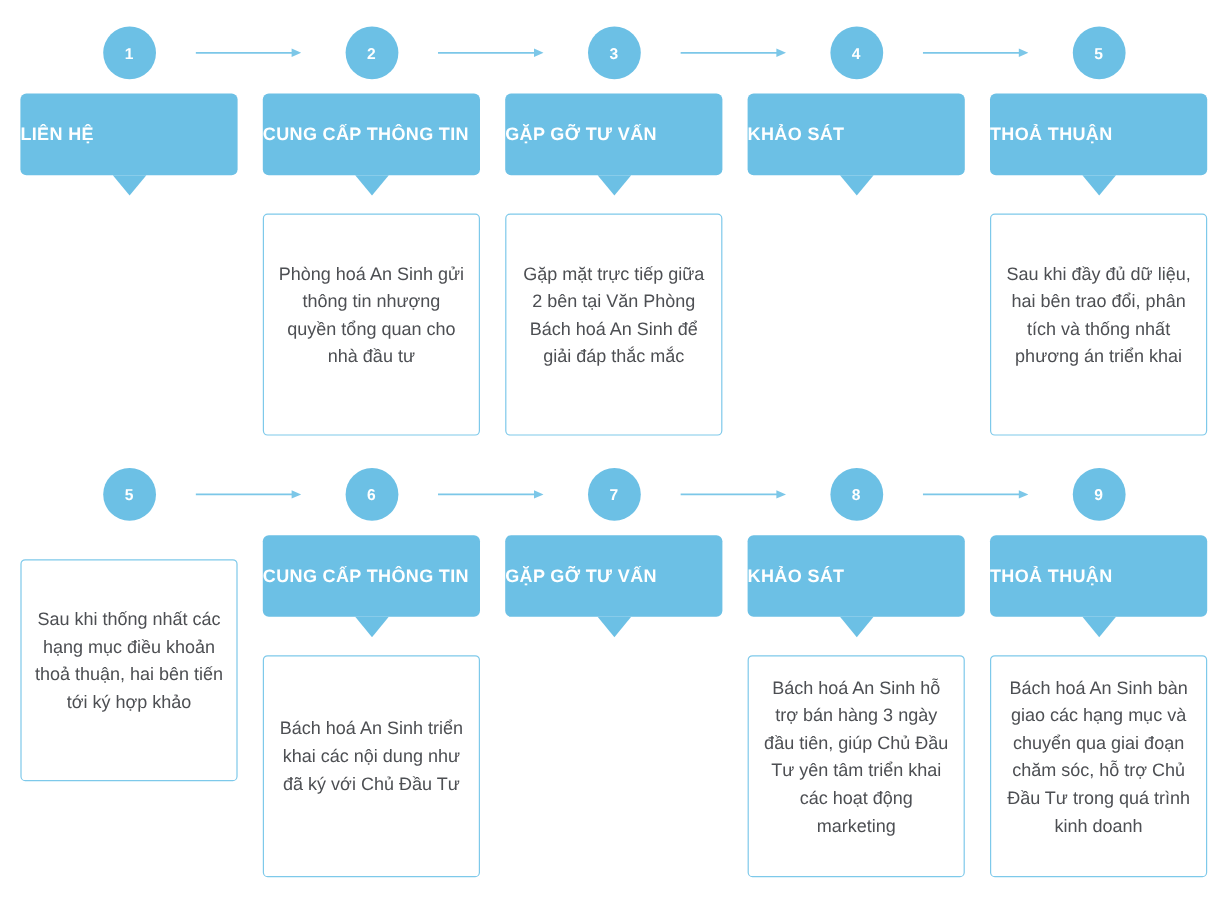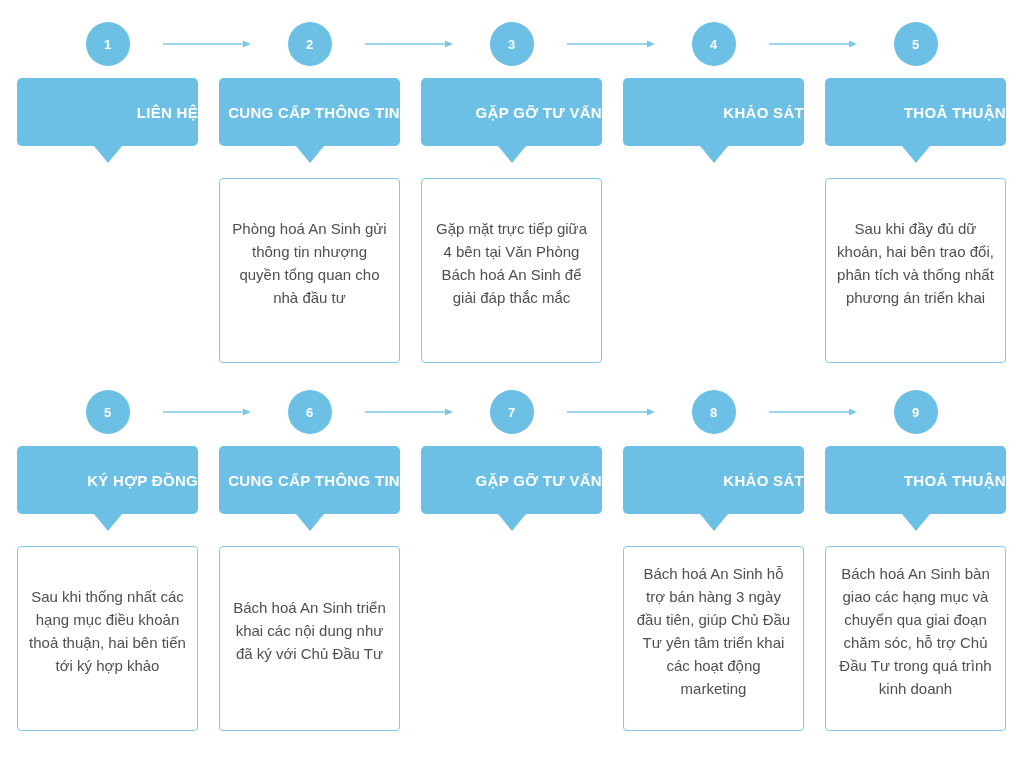--- a/index.html
+++ b/index.html
@@ -33,21 +33,21 @@
     display: flex; align-items: center; justify-content: center;
     color: #ffffff;
     font-size: 13px; font-weight: bold;
   }
   .banner {
     position: relative;
     margin-top: 12px;
     height: 68px;
     background: #6cc0e5;
     border-radius: 5px;
-    display: flex; align-items: center; justify-content: flex-end;
+    display: flex; align-items: center; justify-content: flex-start;
     color: #ffffff;
     font-size: 15px; font-weight: bold;
     letter-spacing: 0.3px;
     white-space: nowrap;
     text-align: center;
   }
   .banner::after {
     content: "";
     position: absolute;
     top: 100%; left: 50%;
@@ -108,50 +108,47 @@
       </div>
   </div>
   <div class="step row1 col2">
     <div class="circle">
         <span>3</span>
       </div>
     <div class="banner">
         <span>GẶP GỠ TƯ VẤN</span>
       </div>
     <div class="desc-box">
-        <p>Gặp mặt trực tiếp giữa 4 bên tại Văn Phòng Bách hoá An Sinh để giải đáp thắc mắc</p>
+        <p>Gặp mặt trực tiếp giữa 2 bên tại Văn Phòng Bách hoá An Sinh để giải đáp thắc mắc</p>
       </div>
   </div>
   <div class="step row1 col3">
     <div class="circle">
         <span>4</span>
       </div>
     <div class="banner">
         <span>KHẢO SÁT</span>
       </div>
   </div>
   <div class="step row1 col4">
     <div class="circle">
         <span>5</span>
       </div>
     <div class="banner">
         <span>THOẢ THUẬN</span>
       </div>
     <div class="desc-box">
-        <p>Sau khi đầy đủ dữ khoản, hai bên trao đổi, phân tích và thống nhất phương án triển khai</p>
+        <p>Sau khi đầy đủ dữ liệu, hai bên trao đổi, phân tích và thống nhất phương án triển khai</p>
       </div>
   </div>
 
   <div class="step row2 col0">
     <div class="circle">
         <span>5</span>
       </div>
-    <div class="banner">
-        <span>KÝ HỢP ĐỒNG</span>
-      </div>
     <div class="desc-box">
         <p>Sau khi thống nhất các hạng mục điều khoản thoả thuận, hai bên tiến tới ký hợp khảo</p>
       </div>
   </div>
   <div class="step row2 col1">
     <div class="circle">
         <span>6</span>
       </div>
     <div class="banner">
         <span>CUNG CẤP THÔNG TIN</span>

